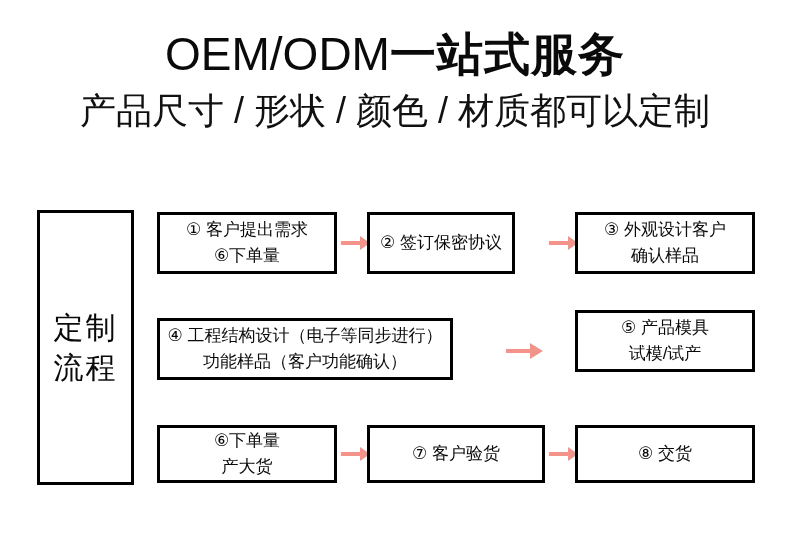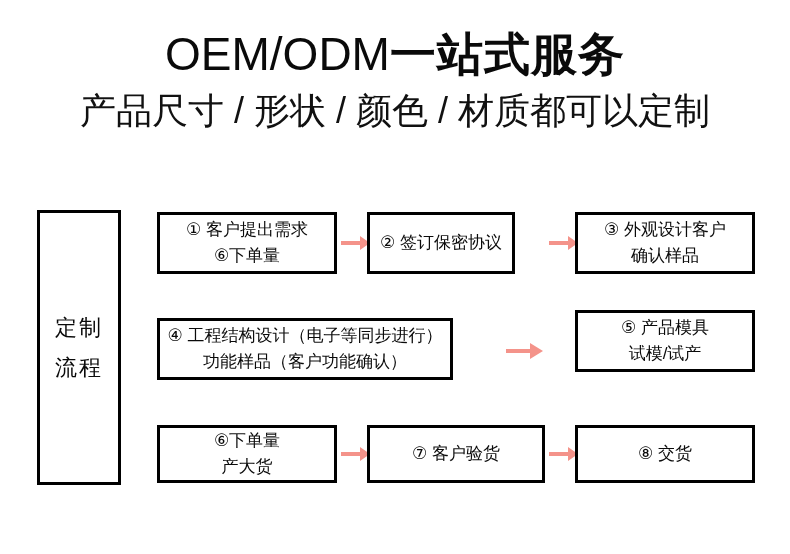--- a/index.html
+++ b/index.html
@@ -71,23 +71,23 @@
     line-height: 26px;
     color: #0a0a0a;
     white-space: nowrap;
   }
   .box .line { display: block; }
 
   
   .box-left {
     left: 37px;
     top: 210px;
-    width: 84px;
+    width: 97px;
     height: 275px;
-    font-size: 22px;
+    font-size: 30px;
     line-height: 40px;
     letter-spacing: 2px;
   }
 
   
   .box-1 { left: 157px; top: 212px; width: 180px; height: 62px; }
   .box-2 { left: 367px; top: 212px; width: 148px; height: 62px; }
   .box-3 { left: 575px; top: 212px; width: 180px; height: 62px; }
 
   

